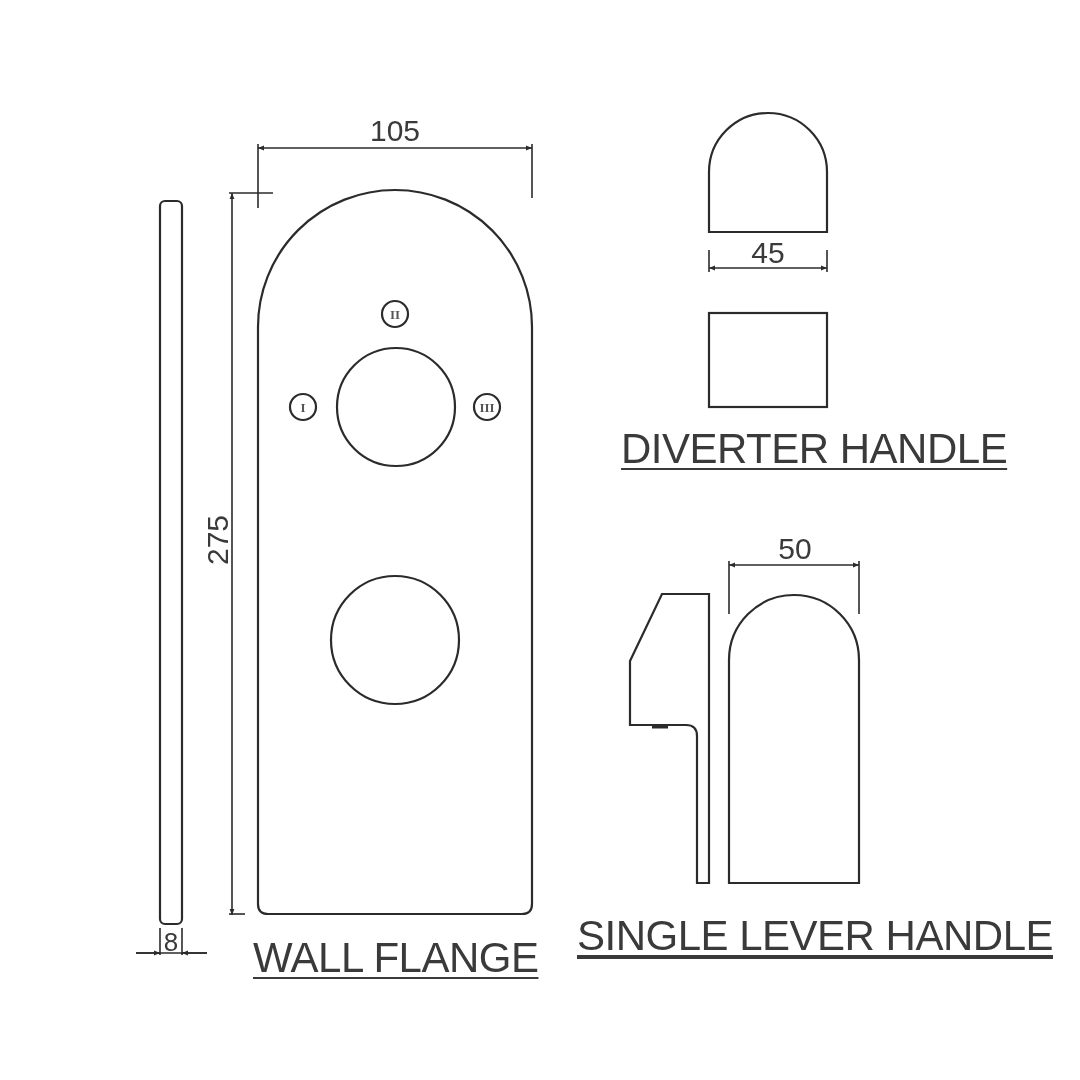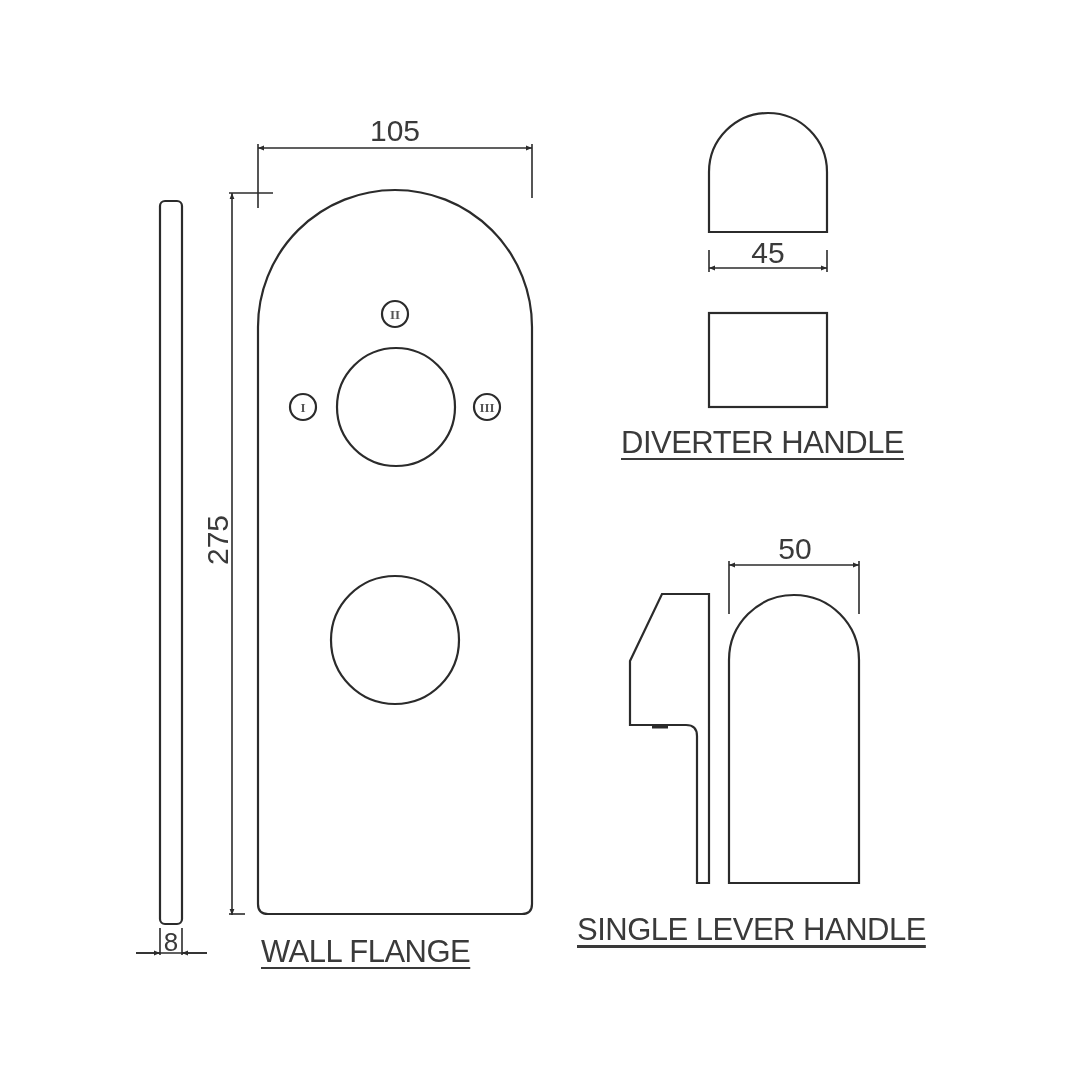--- a/index.html
+++ b/index.html
@@ -2,21 +2,21 @@
 <html><head>
   <meta charset="utf-8">
   <style>
     html, body { margin: 0; padding: 0; background: #ffffff; }
     body { width: 1080px; height: 1080px; position: relative; overflow: hidden; font-family: "Liberation Sans", sans-serif; }
     svg { position: absolute; left: 0; top: 0; }
     .ln { fill: none; stroke: #2b2b2b; stroke-width: 2.2; }
     .dim { fill: none; stroke: #2b2b2b; stroke-width: 1.6; }
     .dimtxt { font-family: "Liberation Sans", sans-serif; font-size: 30px; fill: #3a3a3a; }
     .roman { font-family: "Liberation Serif", serif; font-size: 13px; fill: #555; font-weight: bold; }
-    .label { position: absolute; font-family: "Liberation Sans", sans-serif; font-size: 31px; color: #3a3a3a; text-decoration: underline; text-decoration-thickness: 2px; text-underline-offset: 5px; letter-spacing: -0.5px; white-space: nowrap; }
+    .label { position: absolute; font-family: "Liberation Sans", sans-serif; font-size: 42px; color: #3a3a3a; text-decoration: underline; text-decoration-thickness: 2px; text-underline-offset: 5px; letter-spacing: -0.5px; white-space: nowrap; }
   </style>
 </head>
 <body>
 
 <svg width="1080" height="1080" viewBox="0 0 1080 1080">
   <defs>
     <marker id="arr" viewBox="0 0 10 10" refX="10" refY="5" markerWidth="9" markerHeight="6" orient="auto-start-reverse" markerUnits="userSpaceOnUse">
       <path d="M0,1 L10,5 L0,9 z" fill="#2b2b2b"></path>
     </marker>
   </defs>
@@ -85,15 +85,15 @@
   </g>
 
   <g>
     <line class="dim" x1="729" y1="565" x2="859" y2="565" marker-start="url(#arr)" marker-end="url(#arr)"></line>
     <line class="dim" x1="729" y1="561" x2="729" y2="614"></line>
     <line class="dim" x1="859" y1="561" x2="859" y2="614"></line>
     <text class="dimtxt" x="795" y="559" text-anchor="middle">50</text>
   </g>
 </svg>
 
-<div class="label" style="left:261px; top:934px;">WALL FLANGE</div>
+<div class="label" style="left:253px; top:934px;">WALL FLANGE</div>
 <div class="label" style="left:621px; top:425px;">DIVERTER HANDLE</div>
 <div class="label" style="left:577px; top:912px;text-decoration:underline;">SINGLE LEVER HANDLE</div>
 
 </body></html>

